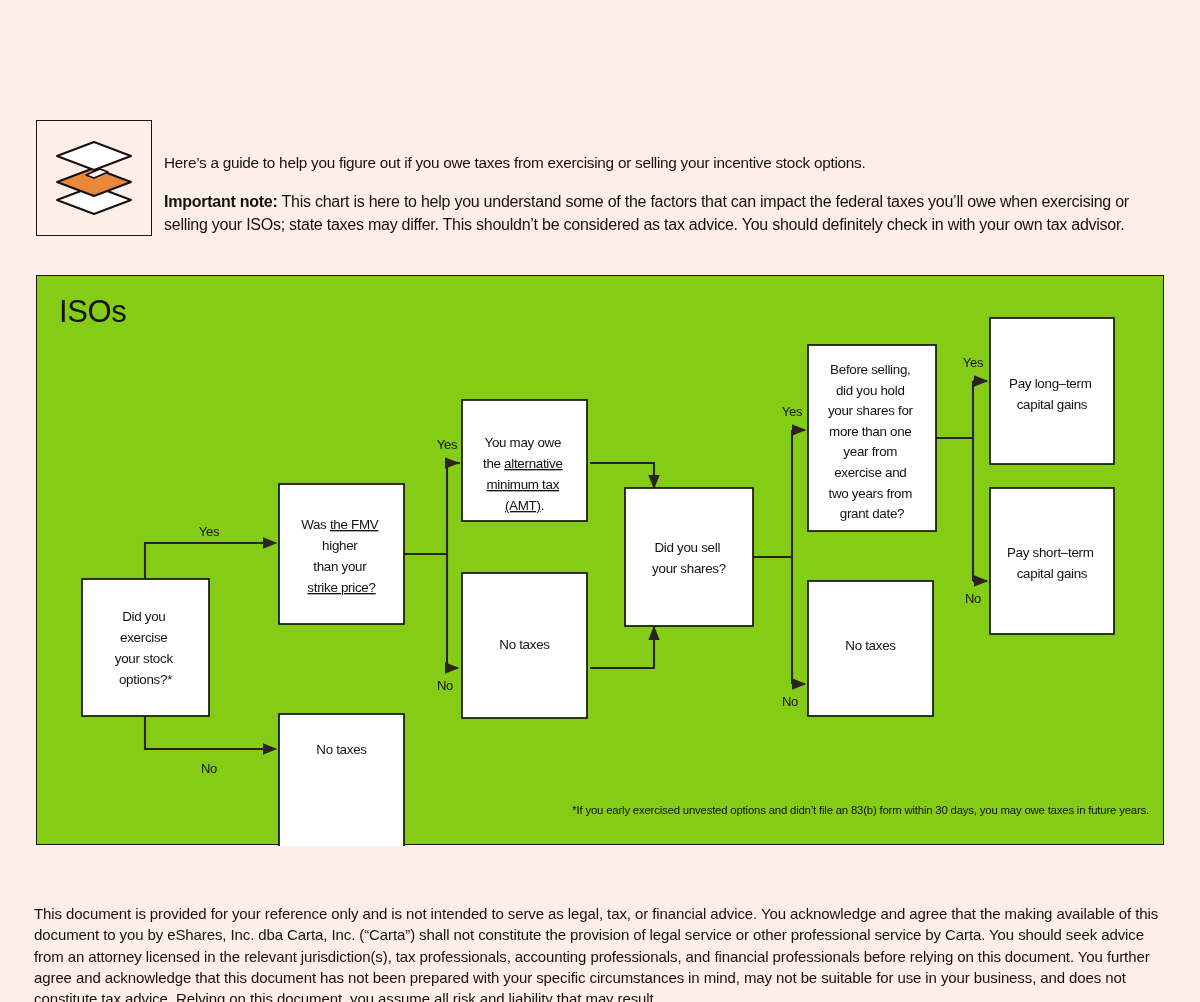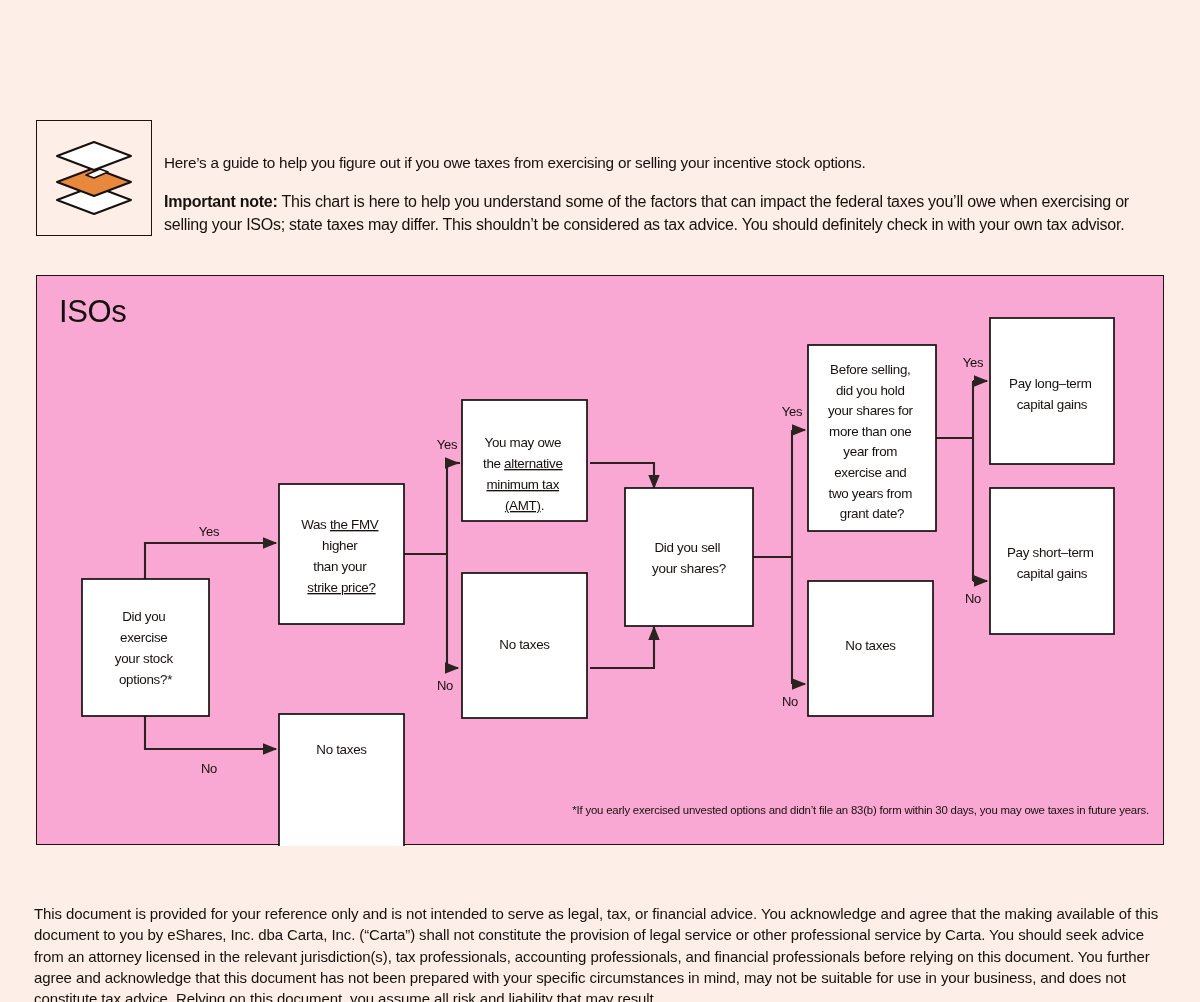--- a/index.html
+++ b/index.html
@@ -73,21 +73,21 @@
   }
   
   .chart-frame {
     position: absolute;
     left: 36px;
     top: 275px;
     width: 1128px;
     height: 570px;
     border: 1.6px solid #1a1511;
     box-sizing: border-box;
-    background: #f9a8d4;
+    background: #84cc16;
   }
   .chart-heading {
     position: absolute;
     left: 22px;
     top: 18px;
     font-size: 31px;
     font-weight: 400;
     letter-spacing: -0.4px;
     margin: 0;
     color: #16110e;

